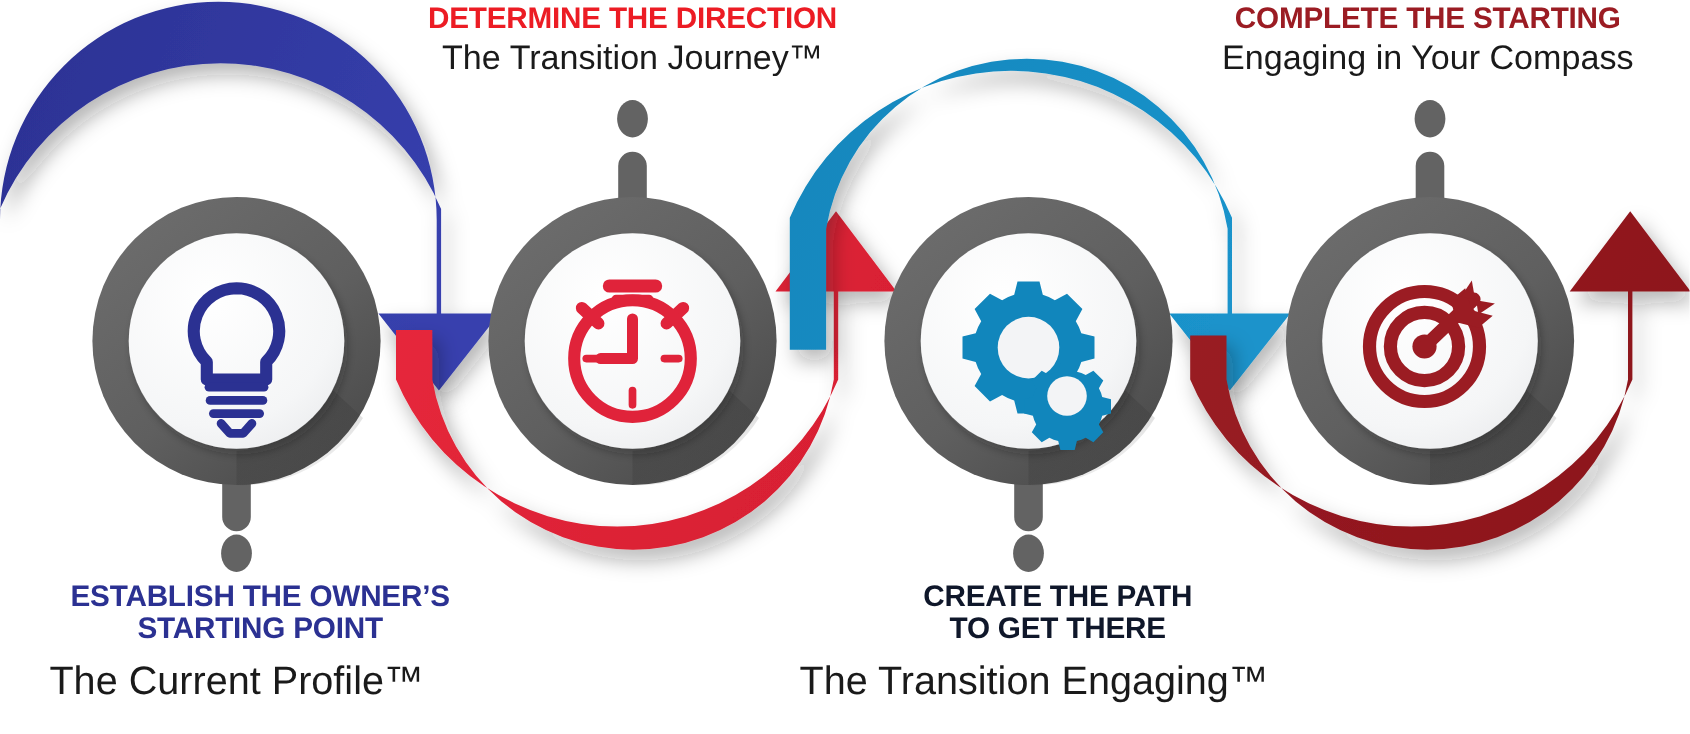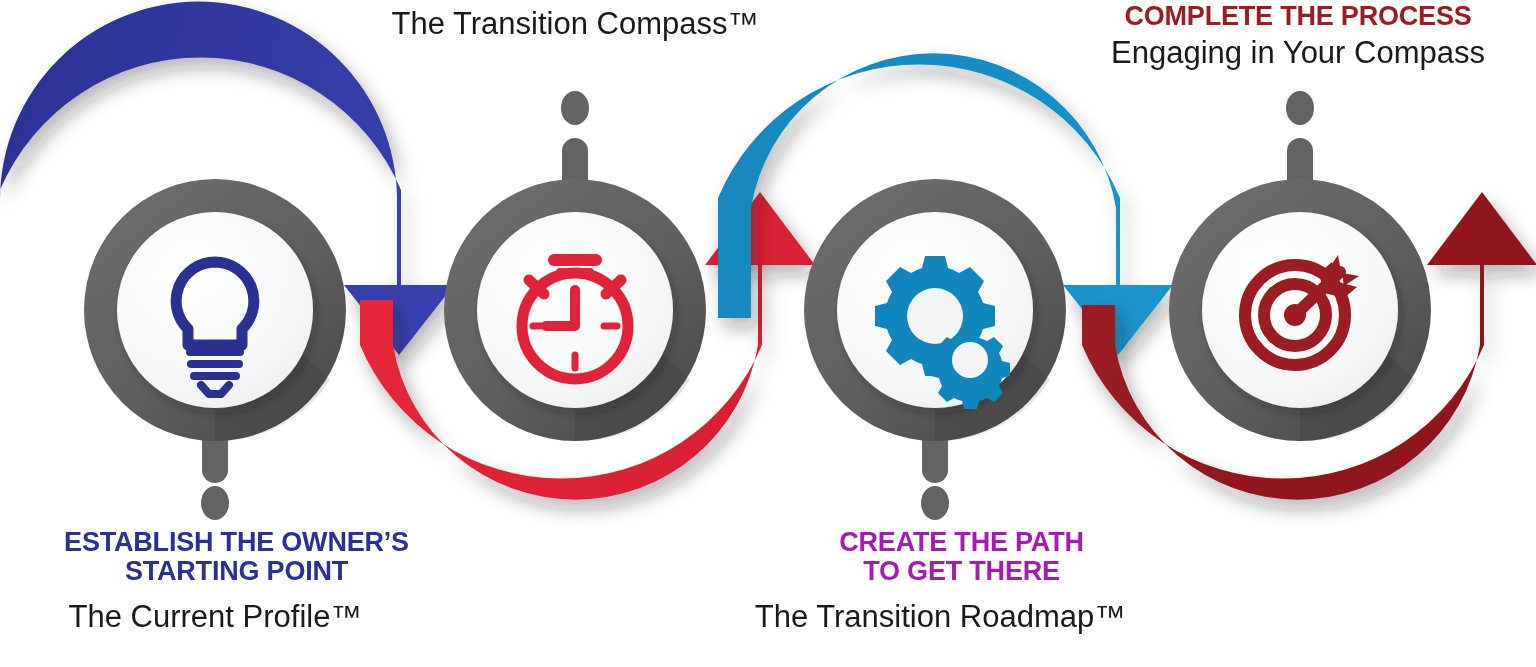--- a/index.html
+++ b/index.html
@@ -18,21 +18,21 @@
     font-weight:bold;letter-spacing:-0.2px;white-space:pre-line;
   }
   .lbl .sb{
     color:#1a1a1a;font-weight:400;
   }
   
   .lbl.top .hd{font-size:27px;}
   .lbl.top .sb{font-size:31px;margin-top:5px;}
   
   .lbl.bottom .hd{font-size:27px;padding-left:43px;}
-  .lbl.bottom .sb{font-size:31px;margin-top:14px;}
+  .lbl.bottom .sb{font-size:36px;margin-top:14px;}
 </style>
 </head>
 <body>
 
 <div id="stage">
 
   <svg id="art" viewBox="0 0 1536 667">
     <defs>
       <linearGradient id="gradBlue" x1="0" y1="0" x2="1" y2="0.3">
         <stop offset="0%" stop-color="#2B3192"></stop>
@@ -227,27 +227,28 @@
     </g>
   </svg>
 
   <div class="lbl bottom" style="left:0px;top:528px;width:430px;">
     <div class="hd" style="color:#2B3192;">ESTABLISH THE OWNER’S
 STARTING POINT</div>
     <div class="sb">The Current Profile™</div>
   </div>
 
   <div class="lbl top" style="left:330px;top:2px;width:490px;">
-    <div class="sb">The Transition Compass™</div>
+    <div class="hd" style="color:#EC1C24;">DETERMINE THE DIRECTION</div>
+    <div class="sb">The Transition Journey™</div>
   </div>
 
   <div class="lbl bottom" style="left:700px;top:528px;width:480px;">
-    <div class="hd" style="color:#a21caf;">CREATE THE PATH
+    <div class="hd" style="color:#0f172a;">CREATE THE PATH
 TO GET THERE</div>
-    <div class="sb">The Transition Roadmap™</div>
+    <div class="sb">The Transition Engaging™</div>
   </div>
 
   <div class="lbl top" style="left:1060px;top:2px;width:476px;">
-    <div class="hd" style="color:#9B1C23;">COMPLETE THE PROCESS</div>
+    <div class="hd" style="color:#9B1C23;">COMPLETE THE STARTING</div>
     <div class="sb">Engaging in Your Compass</div>
   </div>
 
 </div>
 
 </body></html>

